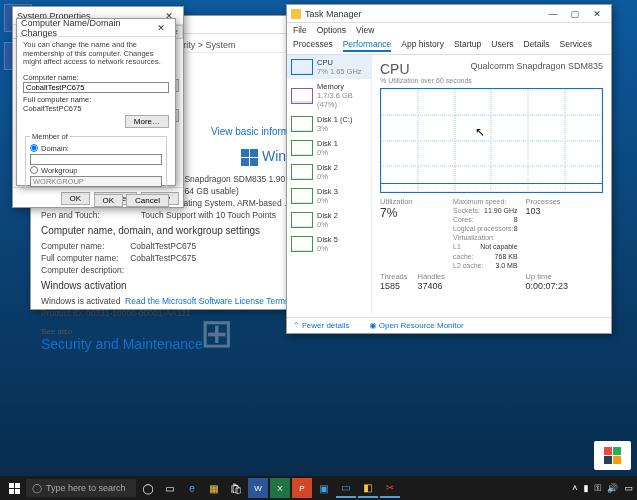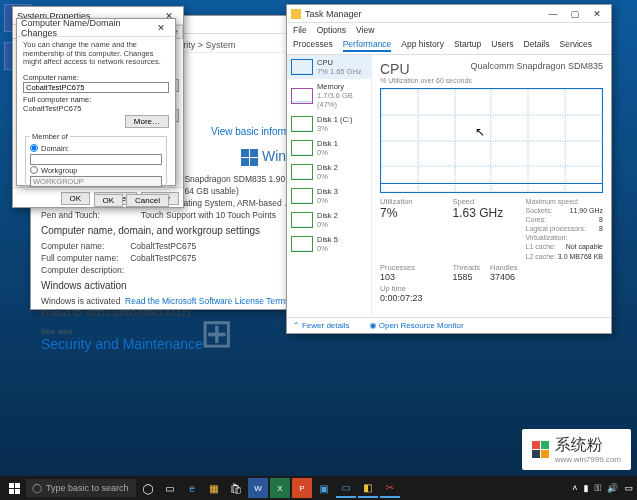--- a/index.html
+++ b/index.html
@@ -378,24 +378,20 @@
             <div></div>
             <div></div>
           </div>
         <div class="line"></div>
       </div>
       <div class="stats">
         <div>
             <div class="lbl">Utilization</div>
             <div class="val big">7%</div>
           </div>
-        <div>
-            <div class="lbl">Speed</div>
-            <div class="val big">1.63 GHz</div>
-          </div>
         <div style="font-size:7px;line-height:1.3">
           <span>Maximum speed:</span> <span style="float:right;color:#333">1.90 GHz</span><br>
           <span>Sockets:</span> <span style="float:right;color:#333">1</span><br>
           <span>Cores:</span> <span style="float:right;color:#333">8</span><br>
           <span>Logical processors:</span> <span style="float:right;color:#333">8</span><br>
           <span>Virtualization:</span> <span style="float:right;color:#333">Not capable</span><br>
           <span>L1 cache:</span> <span style="float:right;color:#333">768 KB</span><br>
           <span>L2 cache:</span> <span style="float:right;color:#333">3.0 MB</span>
         </div>
         <div>
@@ -428,33 +424,32 @@
 
 <div class="cursor">↖</div>
 
 <div class="watermark">
   <div class="sq">
       <span></span>
       <span></span>
       <span></span>
       <span></span>
     </div>
-  <div><span>系统粉</span><span class="sub">www.win7999.com</span></div>
 </div>
 
 <div class="taskbar">
   <div class="btn">
       <div class="winicon">
         <span></span>
         <span></span>
         <span></span>
         <span></span>
       </div>
     </div>
-  <div class="search">◯ <span>Type basic to search</span></div>
+  <div class="search">◯ <span>Type here to search</span></div>
   <div class="btn">◯</div>
   <div class="btn">▭</div>
   <div class="btn" style="color:#4aa3df">e</div>
   <div class="btn" style="color:#f5c542">▦</div>
   <div class="btn" style="color:#fff">🛍</div>
   <div class="btn" style="background:#2b579a;color:#fff;font-size:8px">W</div>
   <div class="btn" style="background:#217346;color:#fff;font-size:8px">X</div>
   <div class="btn" style="background:#d24726;color:#fff;font-size:8px">P</div>
   <div class="btn" style="color:#4aa3df">▣</div>
   <div class="btn" style="color:#4aa3df;border-bottom:2px solid #4aa3df">▭</div>

